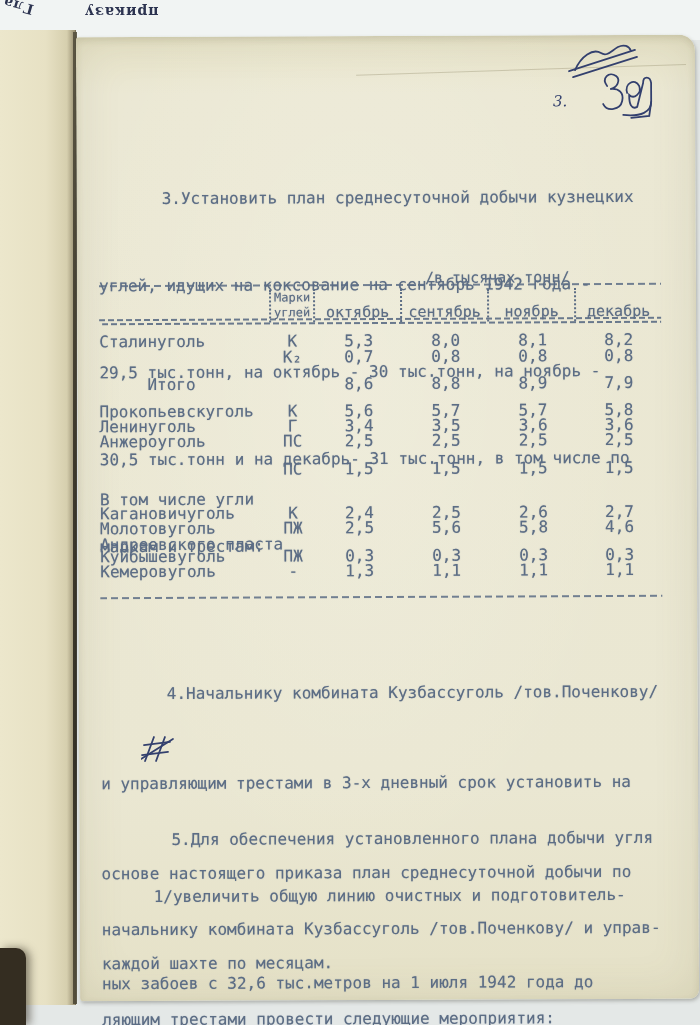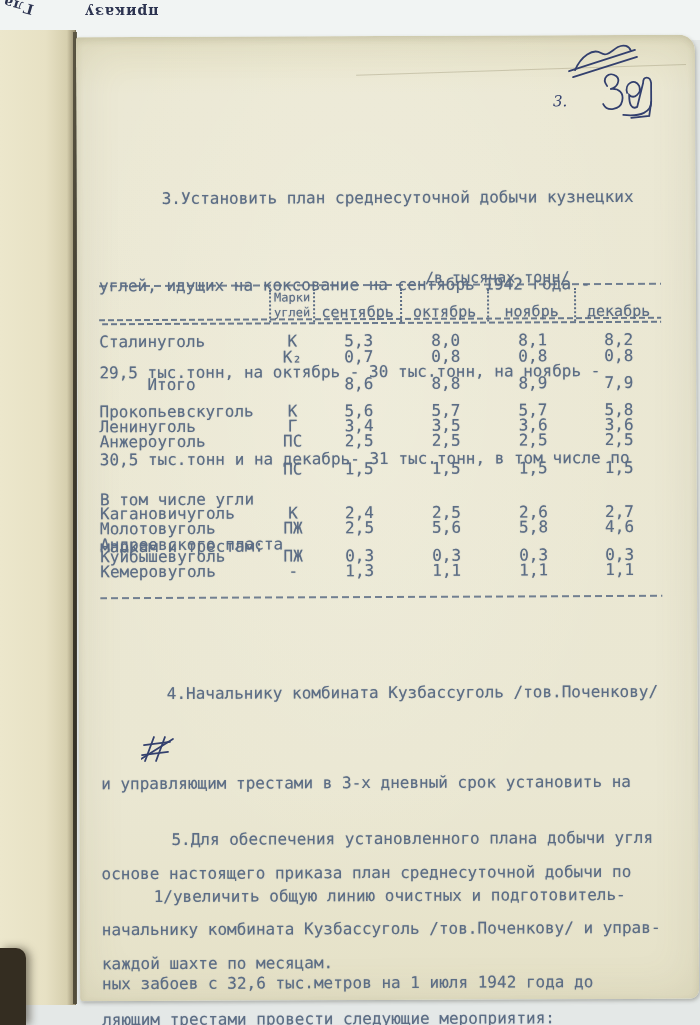--- a/index.html
+++ b/index.html
@@ -121,22 +121,22 @@
       <div class="coal-table">
         <div class="t-cap">/в тысячах тонн/</div>
         <div class="dash d1"></div>
 
         <div class="t-head">
           <div></div>
           <div class="h-mark">
             <div>Марки</div>
             <div>углей</div>
           </div>
+          <div class="h-month h-sep">октябрь</div>
           <div class="h-month h-sep">сентябрь</div>
-          <div class="h-month h-sep">октябрь</div>
           <div class="h-month h-sep">ноябрь</div>
           <div class="h-month">декабрь</div>
         </div>
 
         <div class="ddouble"></div>
 
         <div class="tg g1">
           <div class="trow">
             <div class="cn">Сталинуголь</div>
             <div class="cm">К</div>

